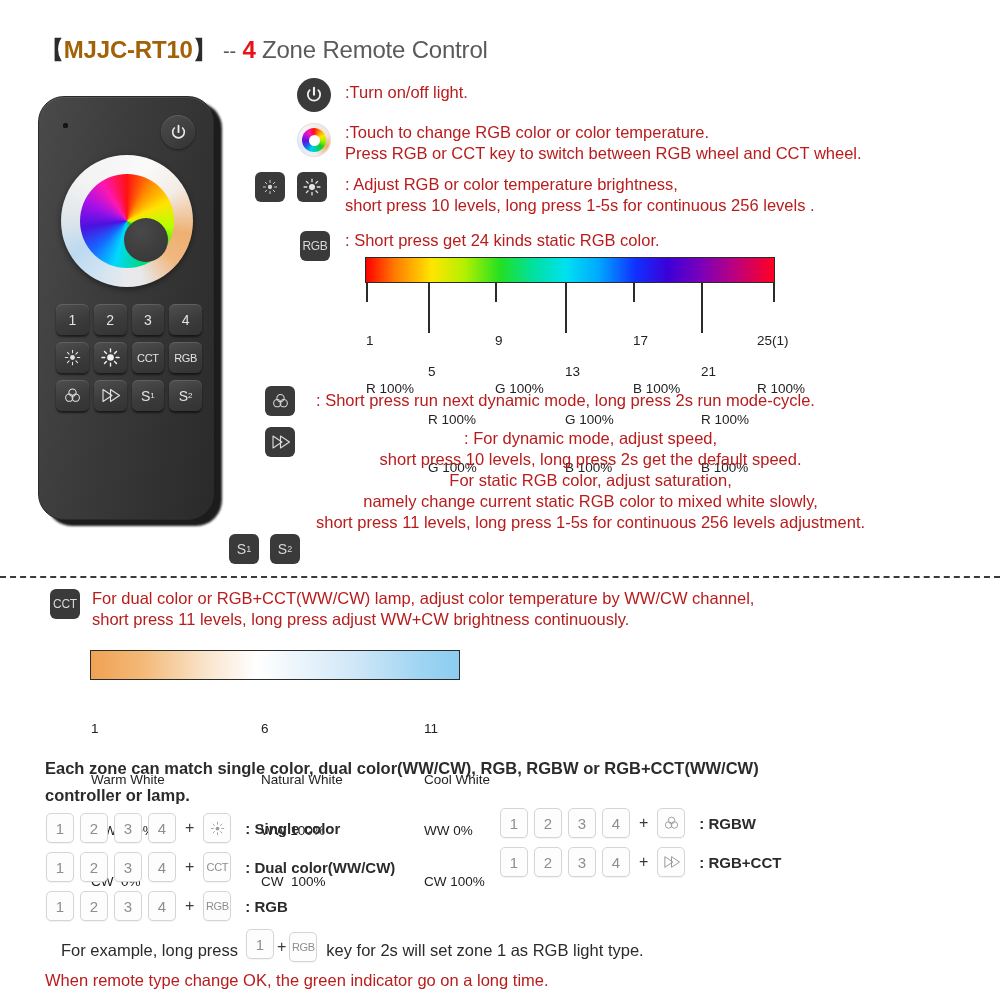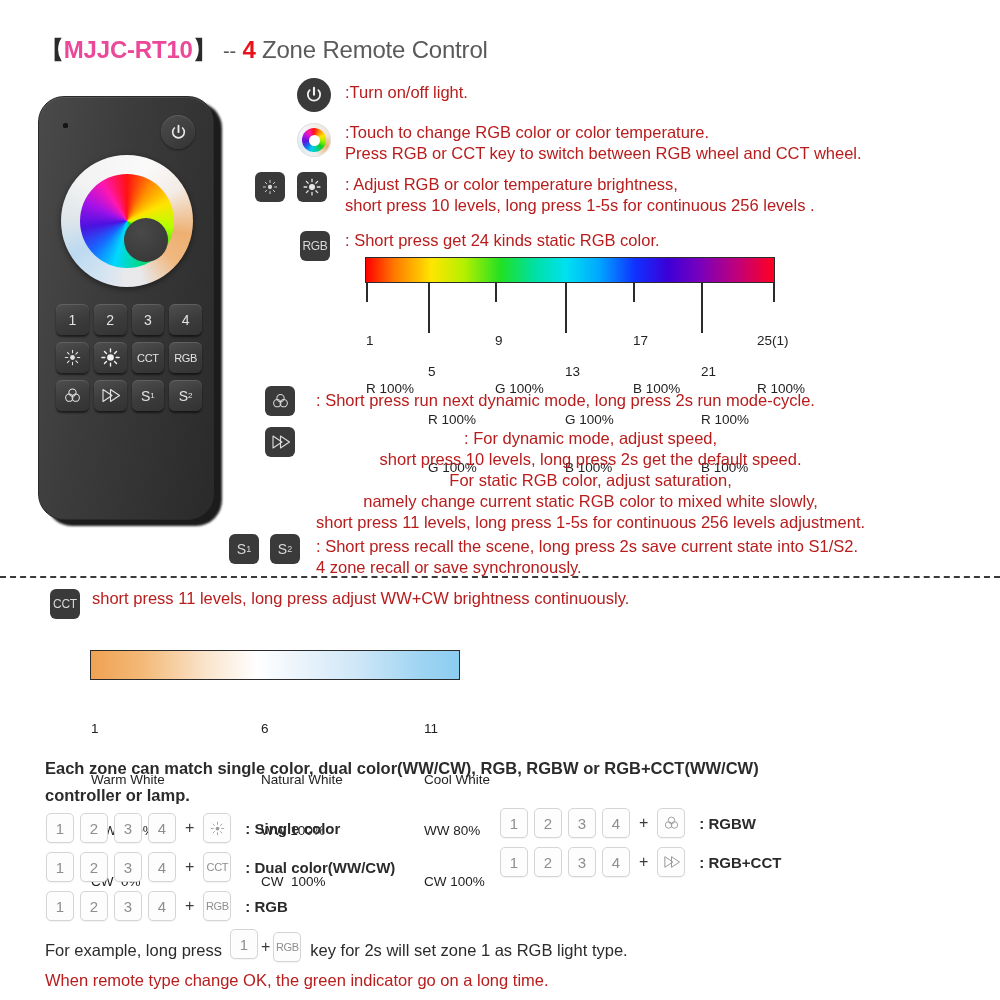--- a/index.html
+++ b/index.html
@@ -12,21 +12,21 @@
   }
   #root { position: relative; width: 1000px; height: 1000px; }
 
   
   .title-row {
     position: absolute; left: 40px; top: 34px;
     font-size: 24px; font-weight: 700; white-space: nowrap;
     letter-spacing: -0.2px;
   }
   .t-bracket { color: #2b2b2b; font-weight: 700; }
-  .t-model   { color: #ec4899; font-weight: 700; }
+  .t-model   { color: #a16207; font-weight: 700; }
   .t-dash    { color: #555; font-weight: 400; font-size: 20px; }
   .t-num     { color: #e8131a; font-weight: 700; }
   .t-rest    { color: #5a5a5a; font-weight: 400; }
 
   
   .remote-wrap { position: absolute; left: 38px; top: 96px; width: 190px; height: 432px; }
   .remote-shadow {
     position: absolute; left: 8px; top: 6px; width: 176px; height: 424px;
     border-radius: 26px; background: #1c1c1c; filter: blur(1px);
   }
@@ -147,21 +147,21 @@
     border: 1px solid #d5d5d5; background: #fdfdfd; border-radius: 5px;
     display: inline-flex; align-items: center; justify-content: center;
     color: #8e8e8e; font-family: "Liberation Sans", sans-serif;
     box-shadow: 0 1px 1px rgba(0,0,0,0.05);
   }
   .lk-sq { width: 28px; height: 30px; font-size: 15px; }
   .lk-sq.lbl { font-size: 11px; letter-spacing: -0.3px; }
   .plus { color: #3a3a3a; font-size: 16px; padding: 0 3px; }
   .zrow { position: absolute; display: flex; align-items: center; gap: 6px; }
   .zlabel { font-size: 15px; font-weight: 700; color: #2b2b2b; margin-left: 8px; white-space: nowrap; }
-  .ex-line { position: absolute; font-size: 16.5px; color: #2b2b2b; display: flex; align-items: center; white-space: nowrap; }
+  .ex-line { position: absolute; font-size: 16.5px; color: #2b2b2b; display: flex; align-items: center; white-space: nowrap; margin-left: 16px; }
 </style>
 </head>
 <body>
 
 <div id="root">
 
   <div class="title-row">
     <span class="t-bracket">【</span><span class="t-model">MJJC-RT10</span><span class="t-bracket">】</span>
     <span class="t-dash">--</span>
     <span class="t-num">4</span>
@@ -350,50 +350,47 @@
   <div class="ins" style="left:316px;top:428px;text-align:center;">
     <div>: For dynamic mode, adjust speed,</div>
     <div>  short press 10 levels, long press 2s get the default speed.</div>
     <div>  For static RGB color, adjust saturation,</div>
     <div>  namely change current static RGB color to mixed white slowly,</div>
     <div>  short press 11 levels, long press 1-5s for continuous 256 levels adjustment.</div>
   </div>
 
   <div class="dark-key kk" style="position:absolute;left:229px;top:534px;font-size:14px;">S<span style="font-size:9px;vertical-align:sub;">1</span></div>
   <div class="dark-key kk" style="position:absolute;left:270px;top:534px;font-size:14px;">S<span style="font-size:9px;vertical-align:sub;">2</span></div>
-  <div class="ins" style="left:316px;top:536px;">
-    <div>: Short press recall the scene, long press 2s save current state into S1/S2.</div>
-    <div>  4 zone recall or save synchronously.</div>
-  </div>
 
   <div class="divider"></div>
 
   <div class="dark-key kk kk-lbl" style="position:absolute;left:50px;top:589px;">CCT</div>
   <div class="ins" style="left:92px;top:588px;">
+    <div>For dual color or RGB+CCT(WW/CW) lamp, adjust color temperature by WW/CW channel,</div>
     <div>short press 11 levels, long press adjust WW+CW brightness continuously.</div>
   </div>
 
   <div class="cctbar"></div>
 
   <div class="tl" style="left:91px;top:686px;line-height:17px;">
     <div>1</div>
     <div>Warm White</div>
     <div>WW 100%</div>
     <div>CW  0%</div>
   </div>
   <div class="tl" style="left:261px;top:686px;line-height:17px;">
     <div>6</div>
     <div>Natural White</div>
     <div>WW 100%</div>
     <div>CW  100%</div>
   </div>
   <div class="tl" style="left:424px;top:686px;line-height:17px;">
     <div>11</div>
     <div>Cool White</div>
-    <div>WW 80%</div>
+    <div>WW 0%</div>
     <div>CW 100%</div>
   </div>
 
   <div class="bold-head" style="left:45px;top:755px;width:900px;">
     <div>Each zone can match single color, dual color(WW/CW), RGB, RGBW or RGB+CCT(WW/CW)</div>
     <div>controller or lamp.</div>
   </div>
 
   <div class="zrow" style="left:46px;top:813px;">
     <div class="lightkey lk-sq">1</div>

